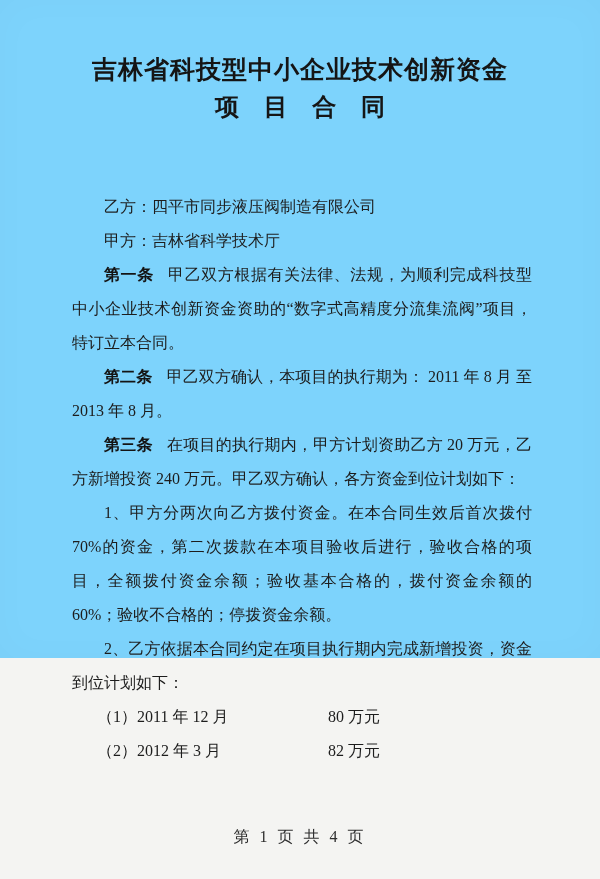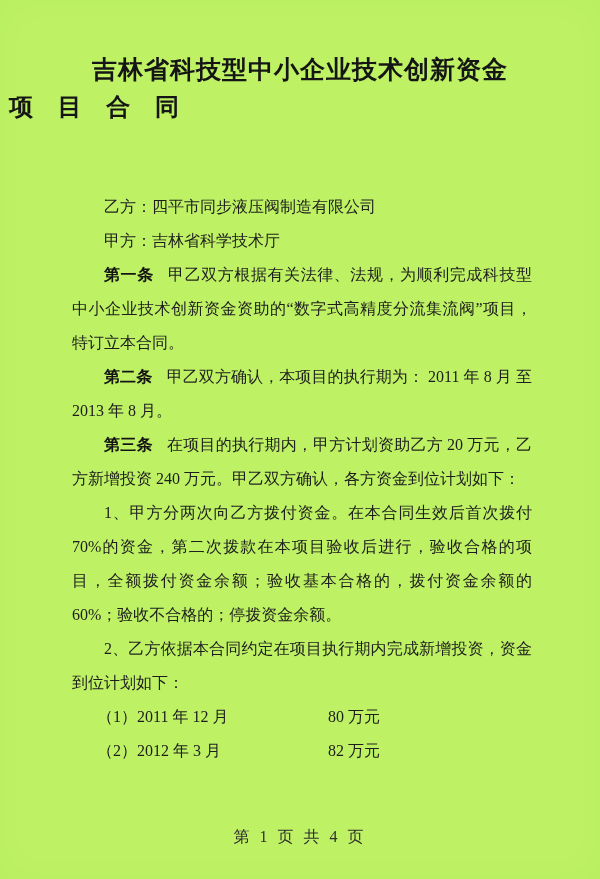--- a/index.html
+++ b/index.html
@@ -10,38 +10,39 @@
     width: 600px;
     height: 879px;
     background: #f4f4f2;
     font-family: "Liberation Serif", "DejaVu Serif", serif;
     color: #1b1b1b;
     overflow: hidden;
   }
   .page {
     position: relative;
     width: 600px;
-    height: 879px;
-    background: #bef264;
+    height: 658px;
+    background: #7dd3fc;
     box-shadow: inset 0 0 40px rgba(0,0,0,0.02);
   }
   
   .doc-title {
     margin: 0;
     padding-top: 52px;
     text-align: center;
     font-family: "Liberation Sans", "DejaVu Sans", sans-serif;
     font-weight: bold;
     font-size: 25px;
     line-height: 34px;
     letter-spacing: 1px;
     color: #151515;
   }
   .doc-subtitle {
     margin: 6px 0 8px 0;
+    text-align: center;
     font-family: "Liberation Sans", "DejaVu Sans", sans-serif;
     font-weight: bold;
     font-size: 24px;
     line-height: 30px;
     letter-spacing: 9px;
     text-indent: 9px;
     color: #151515;
   }
   .contract-no-line {
     margin-top: 9px;

